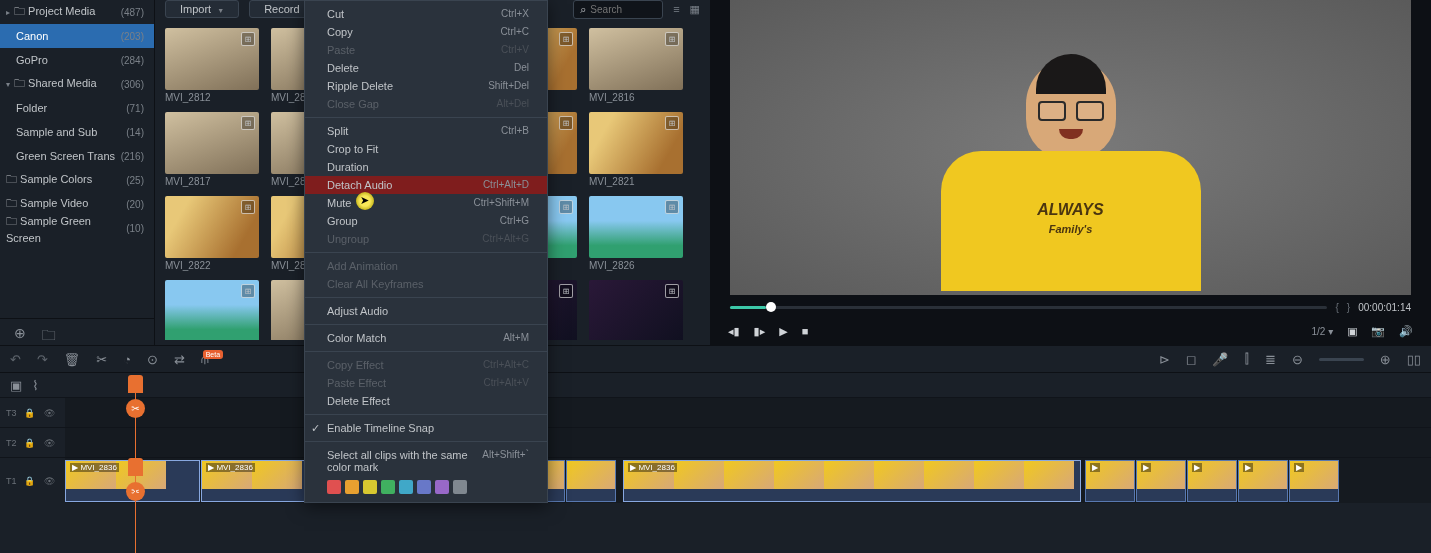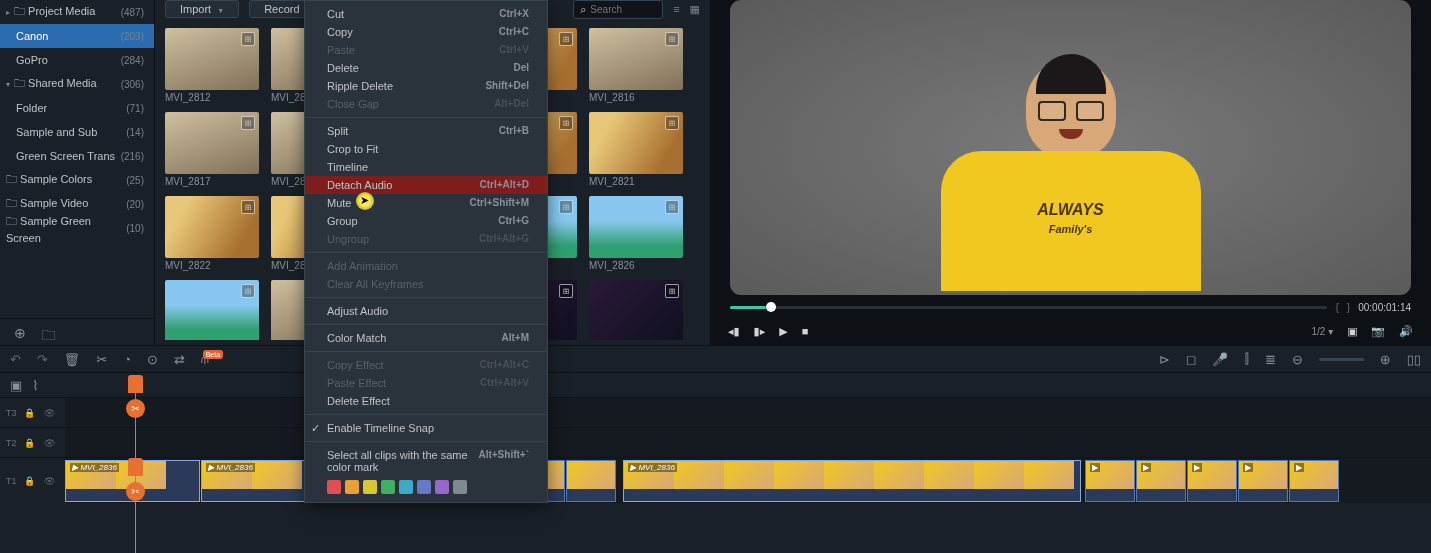--- a/index.html
+++ b/index.html
@@ -28,21 +28,21 @@
 .thumb { width: 94px; }
 .thumb .img { width: 94px; height: 62px; background: linear-gradient(135deg,#4a5058,#2a3038); border-radius: 2px; position: relative; }
 .thumb .img.food { background: linear-gradient(120deg,#e8c878 20%,#a87030 80%); }
 .thumb .img.beach { background: linear-gradient(180deg,#88c8f0 40%,#30a070 80%); }
 .thumb .img.room { background: linear-gradient(160deg,#d0c0a0,#807058); }
 .thumb .img.dark { background: linear-gradient(135deg,#2a1838,#101020); }
 .thumb .label { font-size: 10px; color: #8a9098; padding-top: 2px; white-space: nowrap; overflow: hidden; text-overflow: ellipsis; }
 .add-ico { position: absolute; top: 4px; right: 4px; width: 14px; height: 14px; border: 1px solid rgba(255,255,255,.6); background: rgba(0,0,0,.3); border-radius: 2px; font-size: 8px; display: flex; align-items: center; justify-content: center; }
 
 .preview-panel { flex: 1; background: #0d1015; display: flex; flex-direction: column; }
-.preview-video { flex: 1; margin: 0 20px 2px 20px; background: #6a6a6a; position: relative; background-image: radial-gradient(ellipse at center, #7a7a7a, #5a5a5a); border-radius: 11px; }
+.preview-video { flex: 1; margin: 0 20px 2px 20px; background: #6a6a6a; position: relative; background-image: radial-gradient(ellipse at center, #7a7a7a, #5a5a5a); }
 .person { position: absolute; left: 50%; top: 20%; transform: translateX(-50%); width: 260px; height: 230px; }
 .head { width: 90px; height: 100px; background: #d8a878; border-radius: 45px 45px 40px 40px; margin: 0 auto; position: relative; }
 .hair { position: absolute; top: -5px; left: 10px; right: 10px; height: 40px; background: #1a1818; border-radius: 35px 35px 0 0; }
 .glasses { position: absolute; top: 42px; left: 12px; right: 12px; height: 18px; display: flex; justify-content: space-between; }
 .lens { width: 28px; height: 20px; border: 2px solid #2a2a2a; border-radius: 4px; background: rgba(255,255,255,.1); }
 .mouth { position: absolute; top: 70px; left: 50%; transform: translateX(-50%); width: 24px; height: 10px; background: #803020; border-radius: 0 0 12px 12px; }
 .shirt { width: 260px; height: 140px; background: #f0c820; border-radius: 40px 40px 0 0; margin-top: -8px; position: relative; }
 .shirt-txt { position: absolute; top: 50px; left: 50%; transform: translateX(-50%); font-size: 16px; font-weight: bold; color: #4a3510; font-style: italic; }
 .shirt-logo { position: absolute; top: 72px; left: 50%; transform: translateX(-50%); font-size: 11px; font-weight: bold; font-style: italic; color: #4a3510; }
 
@@ -70,33 +70,33 @@
 .tl-ruler { flex: 1; position: relative; overflow: hidden; }
 
 .track { display: flex; height: 30px; align-items: center; border-top: 1px solid #10141a; }
 .track.big { height: 46px; }
 .trk-ctrl { width: 65px; display: flex; gap: 8px; padding: 0 6px; align-items: center; font-size: 9px; color: #6a7078; }
 .trk-ctrl span { cursor: pointer; }
 .trk-body { flex: 1; position: relative; background: #151a20; height: 100%; }
 
 .clip-row { position: absolute; top: 2px; height: 42px; display: flex; gap: 1px; }
 .clip { height: 42px; border: 1px solid #5878b0; background: #2a3a58; position: relative; overflow: hidden; }
-.clip.sel { border-color: #88a8e0; font-style: italic; }
+.clip.sel { border-color: #88a8e0; }
 .clip-th { width: 50px; height: 28px; background: linear-gradient(135deg, #f0c820, #d8a878); display: inline-block; }
 .clip-lbl { position: absolute; top: 2px; left: 4px; font-size: 8px; color: #fff; background: rgba(0,0,0,.4); padding: 0 2px; }
 
 .playhead { position: absolute; top: 0; bottom: 0; width: 1px; background: #e87030; z-index: 5; }
 .playhead-head { position: absolute; top: 0; left: -7px; width: 15px; height: 18px; background: #e87030; border-radius: 3px 3px 0 0; }
 .playhead-scis { position: absolute; top: 24px; left: -9px; width: 19px; height: 19px; background: #e87030; border-radius: 50%; display: flex; align-items: center; justify-content: center; font-size: 10px; color: #fff; }
 
 .ctx-menu { position: absolute; left: 304px; top: 0; width: 244px; background: #2a323c; border: 1px solid #3a4450; box-shadow: 0 4px 16px rgba(0,0,0,.5); z-index: 50; padding: 4px 0; }
 .ctx-item { display: flex; justify-content: space-between; padding: 3px 18px 3px 22px; font-size: 11px; cursor: pointer; position: relative; }
 .ctx-item.disabled { color: #5a6068; cursor: default; }
 .ctx-item.hover { background: #7f1d1d; }
-.ctx-item .sc { color: #8a9098; font-size: 10px; font-weight: bold; }
+.ctx-item .sc { color: #8a9098; font-size: 10px; }
 .ctx-item.disabled .sc { color: #4a5058; }
 .ctx-sep { height: 1px; background: #3a4450; margin: 4px 0; }
 .ctx-check { position: absolute; left: 6px; }
 .ctx-colors { display: flex; gap: 4px; padding: 4px 22px; }
 .ctx-sw { width: 14px; height: 14px; border-radius: 2px; cursor: pointer; }
 
 .cursor-ov { position: absolute; left: 356px; top: 192px; width: 16px; height: 16px; z-index: 60; pointer-events: none; }
 .cursor-dot { width: 18px; height: 18px; background: radial-gradient(circle, #f8e858 40%, #c8b820 70%, transparent 80%); border-radius: 50%; }
 .cursor-arrow { position: absolute; left: 4px; top: 2px; font-size: 11px; color: #000; }
 </style>
@@ -439,21 +439,21 @@
     <div class="ctx-sep"></div>
     <div class="ctx-item">
       <span>Split</span>
       <span class="sc">Ctrl+B</span>
     </div>
     <div class="ctx-item">
       <span>Crop to Fit</span>
       <span class="sc"></span>
     </div>
     <div class="ctx-item">
-      <span>Timeline</span>
+      <span>Duration</span>
       <span class="sc"></span>
     </div>
     <div class="ctx-item hover">
       <span>Detach Audio</span>
       <span class="sc">Ctrl+Alt+D</span>
     </div>
     <div class="ctx-item">
       <span>Mute</span>
       <span class="sc">Ctrl+Shift+M</span>
     </div>

